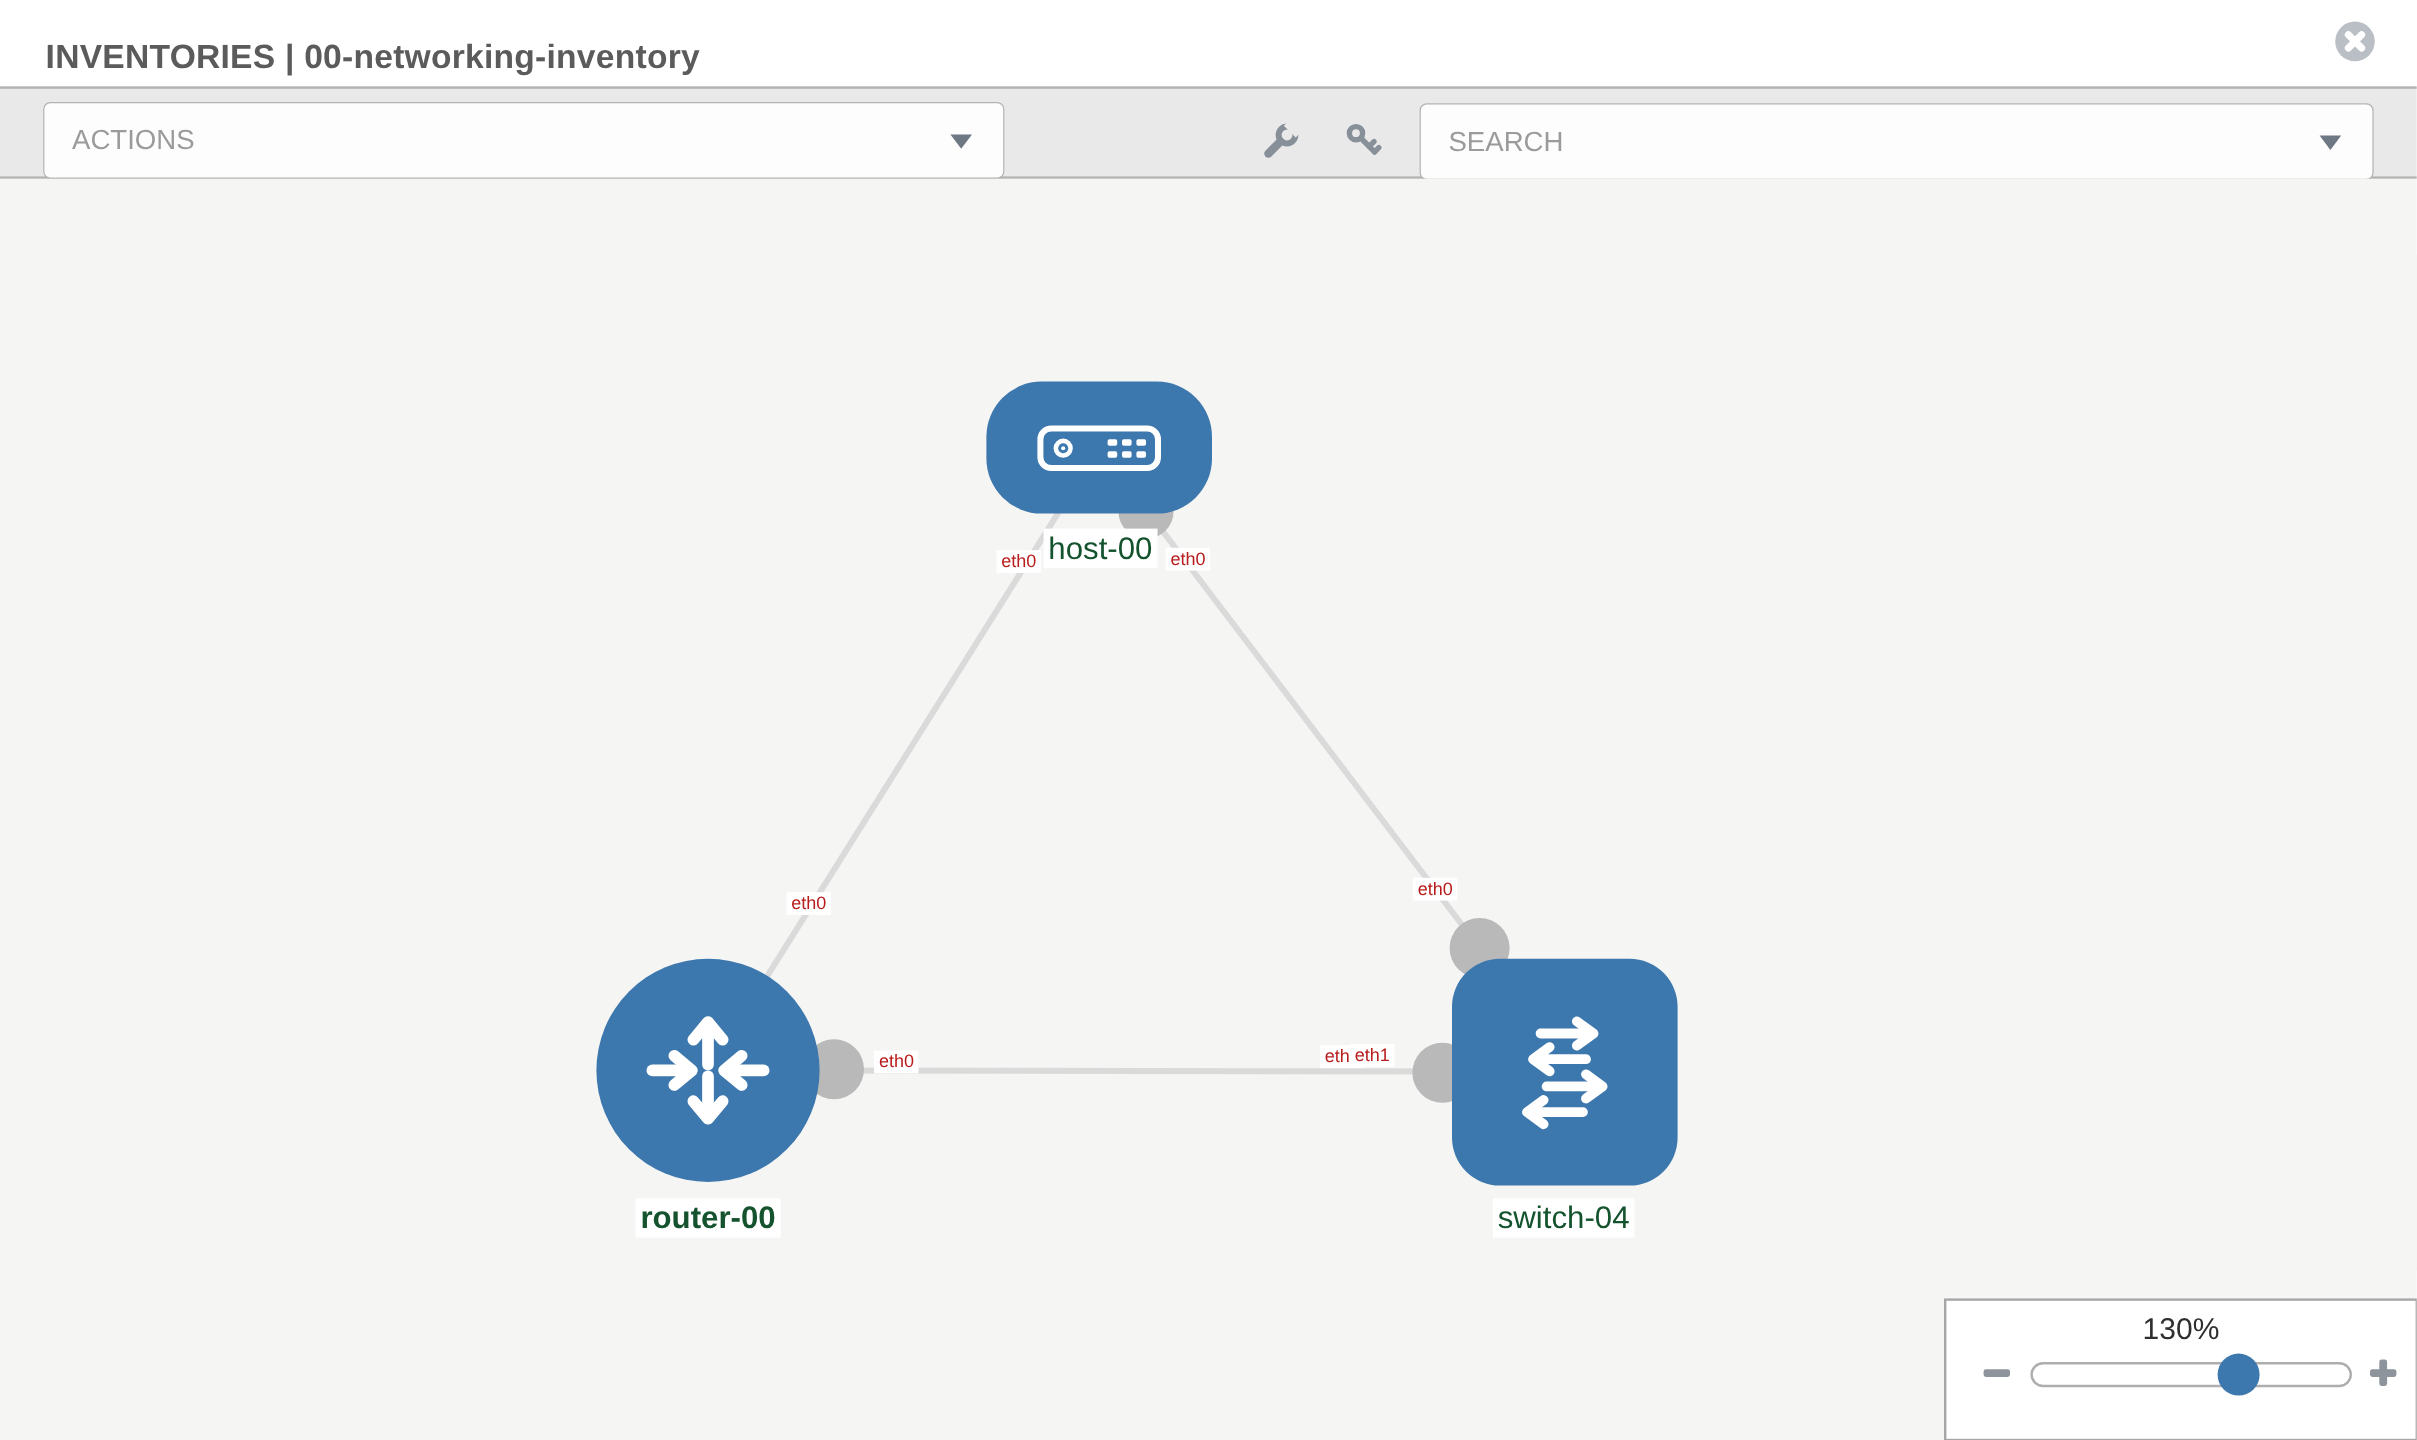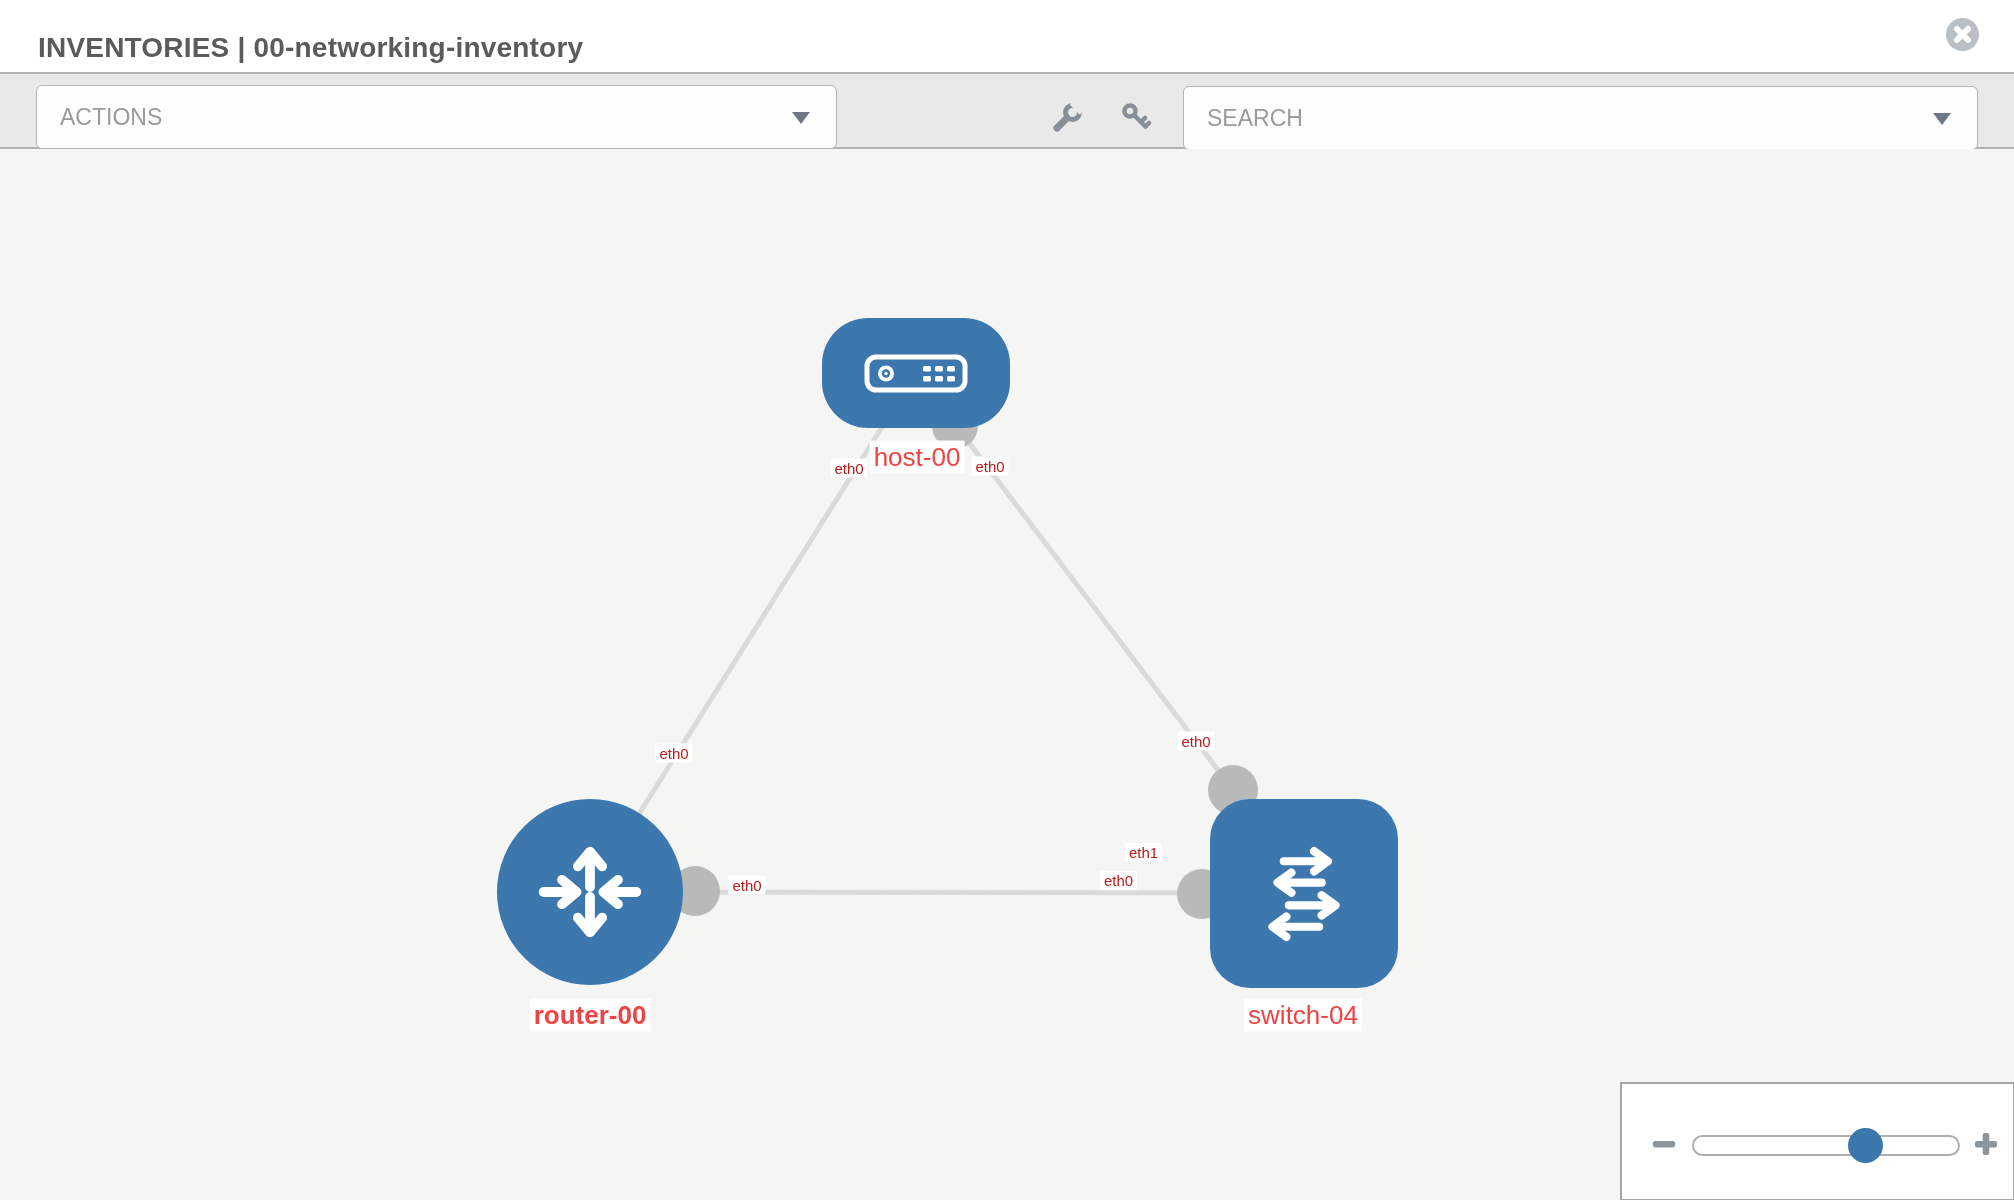--- a/index.html
+++ b/index.html
@@ -35,21 +35,21 @@
   .canvas { position:absolute; left:0; top:149px; width:2014px; height:1051px; background:#f5f5f4; }
   .canvas svg.wires { position:absolute; left:0; top:0; }
 
   .node { position:absolute; background:#3c77ad; display:flex; align-items:center;
           justify-content:center; cursor:pointer; }
   #node-host   { left:822px; top:169px; width:188px; height:110px; border-radius:46px; }
   #node-router { left:497px; top:650px; width:186px; height:186px; border-radius:50%; }
   #node-switch { left:1210px; top:650px; width:188px; height:189px; border-radius:40px; }
 
   .graph-label { position:absolute; transform:translate(-50%,-50%); background:#fff;
-                 color:#ef4444; white-space:nowrap; padding:1px 4px; }
+                 color:#14532d; white-space:nowrap; padding:1px 4px; }
   .node-label { font-size:26px; }
   .if-label { font-size:15px; color:#b91c1c; }
   .if-label.raw { transform:none; }
 
   
   .zoom-widget { position:absolute; left:1620px; top:1082px; width:395px; height:119px;
                  background:#fff; border:2px solid #a6a6a6; }
   .zoom-level { position:absolute; left:0; top:10px; width:100%; text-align:center;
                 font-size:25px; color:#2f2f2f; }
   .zoom-minus, .zoom-plus { position:absolute; top:44px; width:34px; height:34px;
@@ -160,24 +160,25 @@
     <div class="graph-label node-label" style="left:917px; top:308px;">host-00</div>
     <div class="graph-label node-label" style="left:590px; top:866px;font-weight:bold;">router-00</div>
     <div class="graph-label node-label" style="left:1303px; top:866px;">switch-04</div>
 
     <div class="graph-label if-label" style="left:849px; top:319px;">eth0</div>
     <div class="graph-label if-label" style="left:990px; top:317px;">eth0</div>
     <div class="graph-label if-label" style="left:674px; top:604px;">eth0</div>
     <div class="graph-label if-label" style="left:1196px; top:592px;">eth0</div>
     <div class="graph-label if-label" style="left:747px; top:736px;">eth0</div>
     <div class="graph-label if-label raw" style="left:1100px; top:722px; z-index:1;">eth0</div>
-    <div class="graph-label if-label raw" style="left:1125px; top:694px; z-index:2;">eth1</div>
+    <div class="graph-label if-label raw" style="left:1125px; top:721px; z-index:2;">eth1</div>
   </div>
 
   <div class="zoom-widget">
+    <div class="zoom-level">130%</div>
     <button class="zoom-minus">
       <svg width="30" height="30" viewBox="0 0 30 30">
         <rect x="4" y="12" width="22" height="6.5" rx="2" fill="#8d949c"></rect>
       </svg>
     </button>
     <div class="zoom-track"></div>
     <div class="zoom-knob"></div>
     <button class="zoom-plus">
       <svg width="30" height="30" viewBox="0 0 30 30">
         <rect x="4" y="12" width="22" height="6.5" rx="2" fill="#8d949c"></rect>

